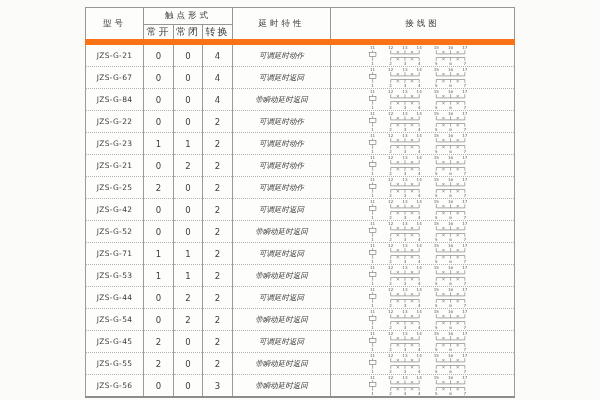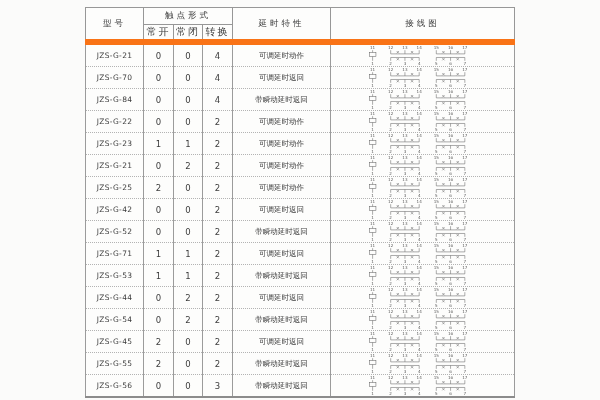--- a/index.html
+++ b/index.html
@@ -37,21 +37,21 @@
   thead tr{height:17px;}
   tbody td{
     border-left:1px solid #9b9b9b;
     border-right:1px solid #9b9b9b;
     border-top:1px dotted #b3b3b3;
     font-size:8px;
   }
   tbody tr:first-child td{border-top:6px solid #f97316;}
   td.model{font-size:7.5px;letter-spacing:0.3px;}
   td.num{font-size:8.5px;}
-  td.delay{font-size:7.5px;}
+  td.delay{font-size:7.5px;font-style:italic;}
   td.wiring{padding:0;}
   .diag-wrap{display:flex;justify-content:center;align-items:center;height:100%;}
 </style>
 </head>
 <body>
 
 <table id="spec-table">
   <colgroup>
     <col style="width:58px">
       <col style="width:30px">
@@ -113,21 +113,21 @@
                 <text x="75" y="21.3" font-size="4.3" fill="#5a5a5a" text-anchor="middle" font-family="DejaVu Sans,sans-serif" stroke="none">5</text>
                 <text x="90" y="21.3" font-size="4.3" fill="#5a5a5a" text-anchor="middle" font-family="DejaVu Sans,sans-serif" stroke="none">6</text>
                 <text x="105" y="21.3" font-size="4.3" fill="#5a5a5a" text-anchor="middle" font-family="DejaVu Sans,sans-serif" stroke="none">7</text>
               </g>
             </svg>
           </div>
     </td>
   </tr>
 
   <tr>
-    <td class="model">JZS-G-70</td>
+    <td class="model">JZS-G-67</td>
     <td class="num">0</td>
     <td class="num">0</td>
     <td class="num">4</td>
     <td class="delay">可调延时返回</td>
     <td class="wiring">
       <div class="diag-wrap">
             <svg viewBox="0 0 122 22" width="116" height="21">
               <g stroke="#5f5f5f" stroke-width="0.55" fill="none">
                 <text x="8" y="4.3" font-size="4.3" fill="#5a5a5a" text-anchor="middle" font-family="DejaVu Sans,sans-serif" stroke="none">11</text>
                 <path d="M8,5.4 V7.8"></path>

